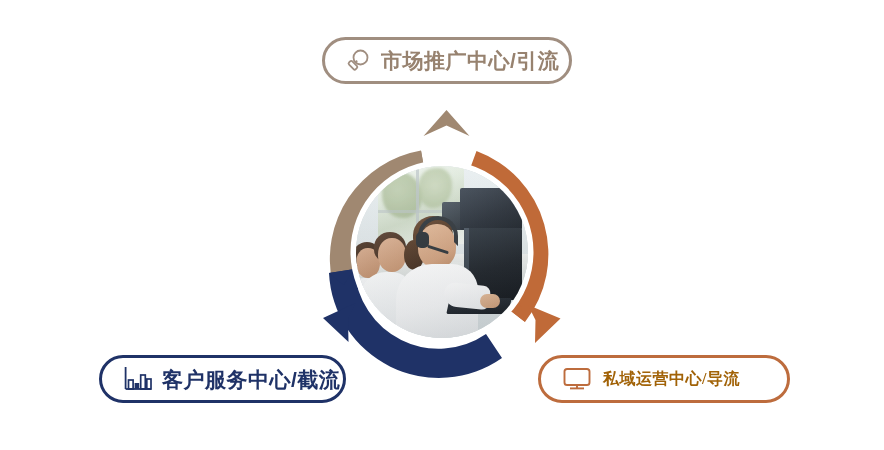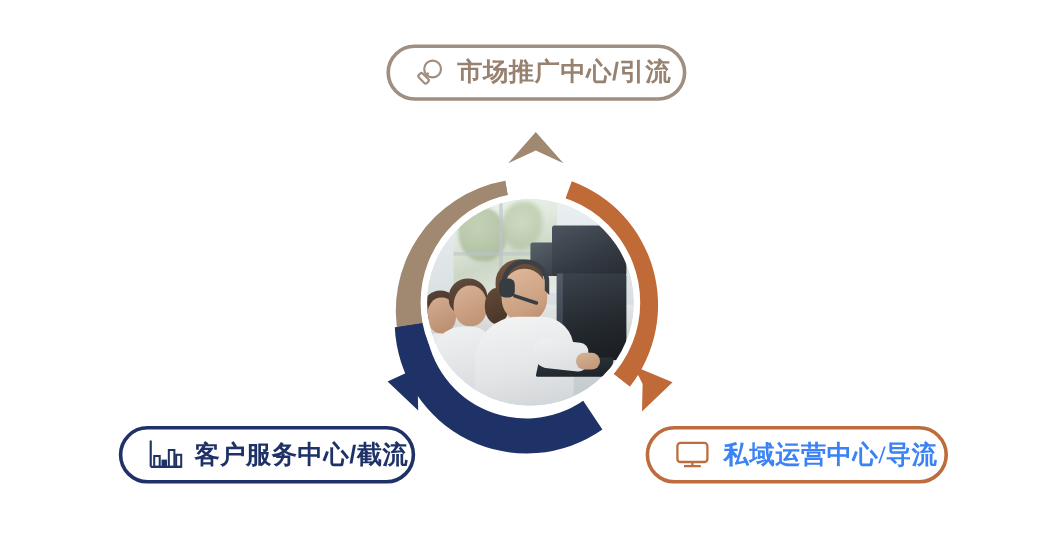--- a/index.html
+++ b/index.html
@@ -77,21 +77,21 @@
   
   #pill-private {
     left: 538px;
     top: 355px;
     width: 252px;
     height: 48px;
     border-color: #bd6c3d;
     padding-left: 20px;
   }
   #pill-private .pill-icon { width: 32px; height: 30px; margin-right: 10px; }
-  #pill-private .pill-text { color: #3b82f6; font-size: 21px; font-family: Liberation Serif, serif; }
+  #pill-private .pill-text { color: #a16207; font-size: 16px; font-family: Liberation Serif, serif; }
 
   
   #cycle {
     position: absolute;
     left: 296px;
     top: 110px;
     width: 292px;
     height: 280px;
   }
   #cycle svg { display: block; }

